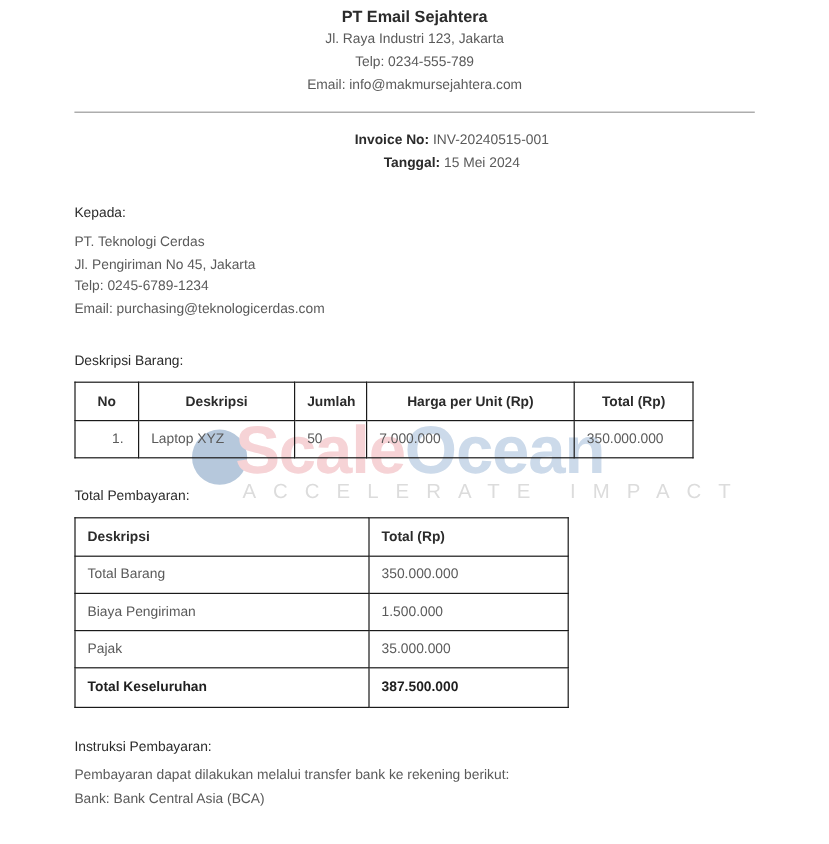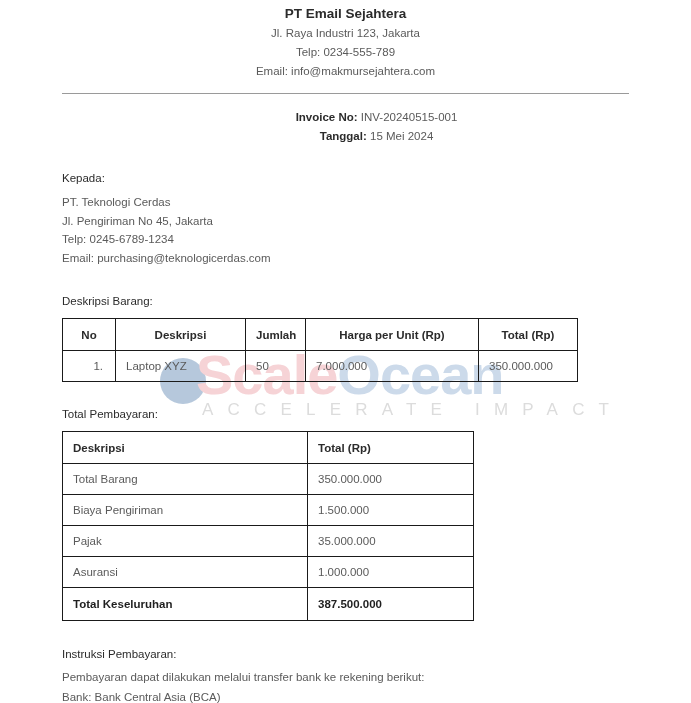--- a/index.html
+++ b/index.html
@@ -262,24 +262,20 @@
             <td>350.000.000</td>
           </tr>
           <tr>
             <td>Biaya Pengiriman</td>
             <td>1.500.000</td>
           </tr>
           <tr>
             <td>Pajak</td>
             <td>35.000.000</td>
           </tr>
-          <tr>
-            <td>Asuransi</td>
-            <td>1.000.000</td>
-          </tr>
           <tr class="grand">
             <td>Total Keseluruhan</td>
             <td>387.500.000</td>
           </tr>
         </tbody>
       </table>
     </div>
   </div>
 
   <div class="instructions-block">

